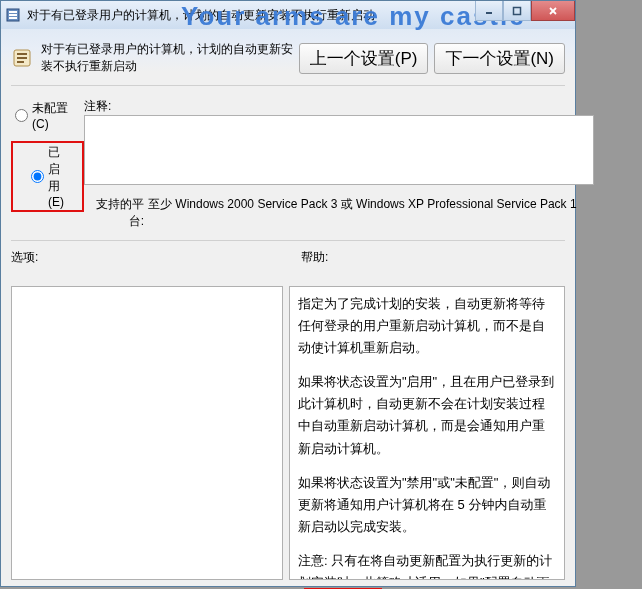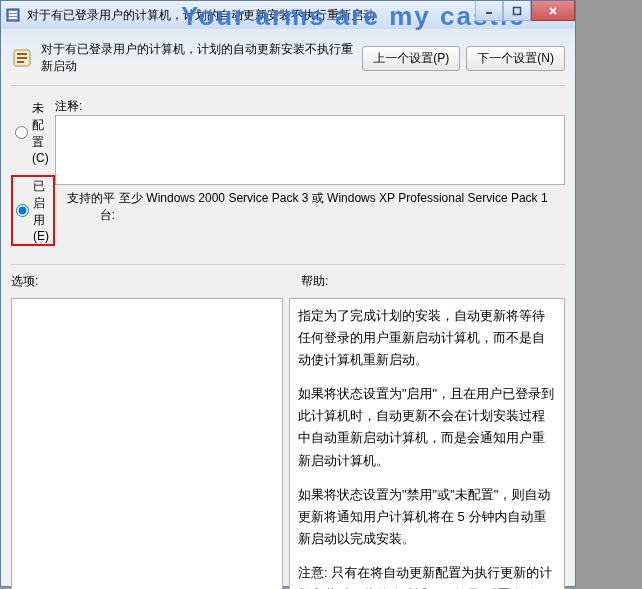--- a/index.html
+++ b/index.html
@@ -10,33 +10,33 @@
     .titlebar-text { color: #000; font-size: 12px; white-space: nowrap; overflow: hidden; }
     .watermark { position: absolute; top: 0; left: 180px; font-family: Arial, sans-serif; font-size: 26px; font-weight: bold; color: #3b7bd6; letter-spacing: 2px; pointer-events: none; opacity: 0.95; text-align: right; }
     .win-controls { position: absolute; right: 0; top: 0; display: flex; }
     .win-btn { width: 28px; height: 20px; background: linear-gradient(to bottom, #e8f0fa, #c5d8ee); border: 1px solid #9db7d4; border-top: none; display: flex; align-items: center; justify-content: center; font-size: 12px; color: #33506e; }
     .win-btn.close { width: 44px; background: linear-gradient(to bottom, #e48b8b, #d05757); color: #fff; border-color: #a04040; }
     .content { padding: 8px 10px 8px 10px; }
     .header-row { display: flex; align-items: center; padding: 4px 0 10px 0; border-bottom: 1px solid #d0d0d0; }
     .header-icon { width: 22px; height: 22px; margin-right: 8px; display: inline-flex; align-items: center; justify-content: center; }
     .header-title { flex: 1; font-size: 12px; }
     .nav-buttons { display: flex; gap: 6px; }
-    .btn { background: linear-gradient(to bottom, #fdfdfd, #e8e8e8); border: 1px solid #a8a8a8; border-radius: 3px; padding: 3px 10px; font-size: 12px; cursor: pointer; min-width: 82px; text-align: center; }
+    .btn { background: linear-gradient(to bottom, #fdfdfd, #e8e8e8); border: 1px solid #a8a8a8; border-radius: 3px; padding: 3px 10px; font-size: 17px; cursor: pointer; min-width: 82px; text-align: center; }
     .config-area { display: flex; margin-top: 10px; }
     .radio-col { width: 100px; padding-top: 2px; }
     .radio-row { display: flex; align-items: center; margin-bottom: 8px; padding: 2px 4px; }
     .radio-row input { margin-right: 4px; }
-    .radio-row.highlighted { border: 2px solid #e01010; padding: 1px 3px; }
+    .radio-row.highlighted { border: 2px solid #e01010; padding: 1px 18px; }
     .right-col { flex: 1; }
     .label-cell { display: inline-block; width: 60px; vertical-align: top; padding-top: 2px; }
     .comment-box { width: 510px; height: 70px; border: 1px solid #b0b0b0; background: #fff; resize: none; font-family: inherit; font-size: 12px; padding: 2px; }
-    .platform-row { display: flex; }
+    .platform-row { margin-top: 6px; display: flex; }
     .platform-text { flex: 1; padding: 2px 0 0 4px; }
     .divider { border: none; border-top: 1px solid #d0d0d0; margin: 10px 0 8px 0; }
-    .labels-row { display: flex; margin-bottom: 8px; }
+    .labels-row { display: flex; margin-bottom: 20px; }
     .labels-row .opt-label { width: 290px; }
     .panels-row { display: flex; gap: 6px; }
     .panel { border: 1px solid #b0b0b0; background: #fff; height: 294px; padding: 6px 8px; overflow: auto; font-size: 13px; line-height: 1.7; }
     .panel.options { width: 272px; }
     .panel.help { flex: 1; }
     .help p { margin-bottom: 12px; }
     .footer { display: flex; justify-content: flex-end; gap: 10px; padding: 12px 10px 8px 0; }
     .footer .btn { min-width: 70px; padding: 4px 14px; }
     .btn-highlight { position: relative; }
     .btn-highlight::before { content: ""; position: absolute; inset: -4px; border: 3px solid #e01010; pointer-events: none; }

